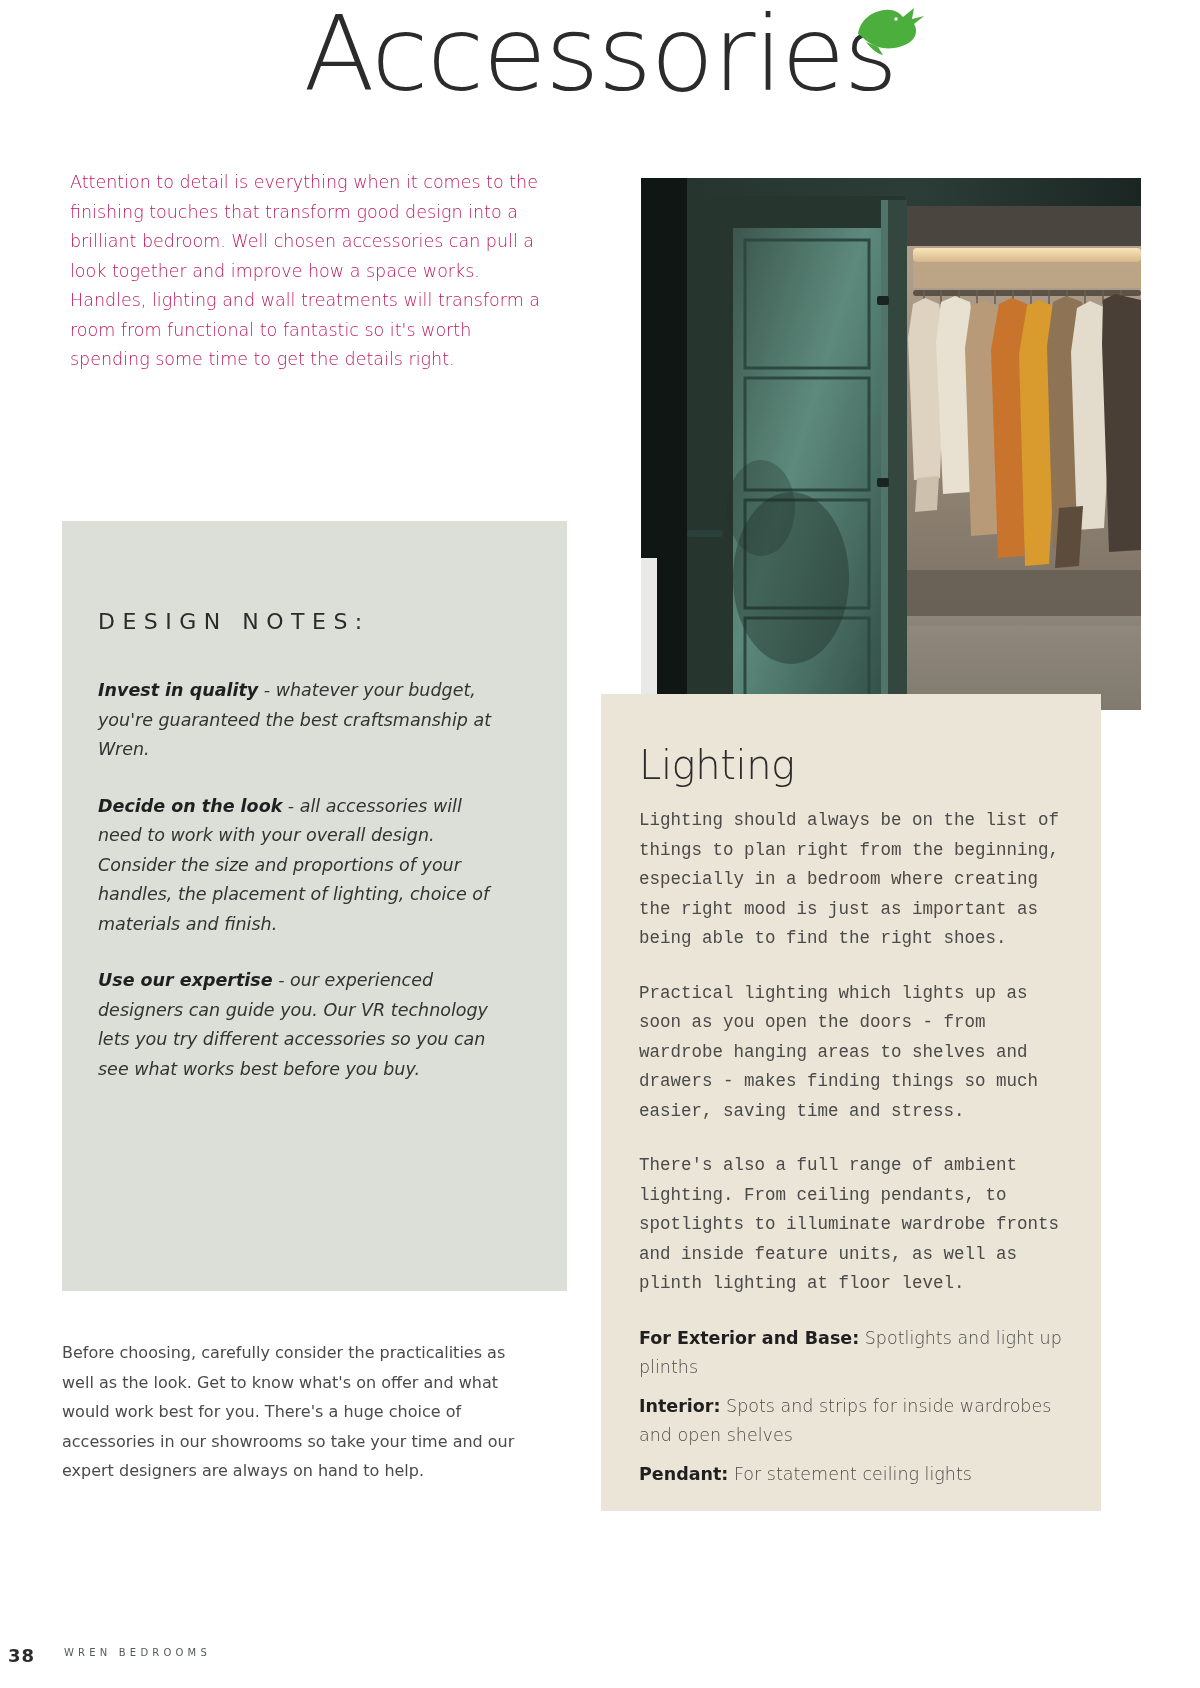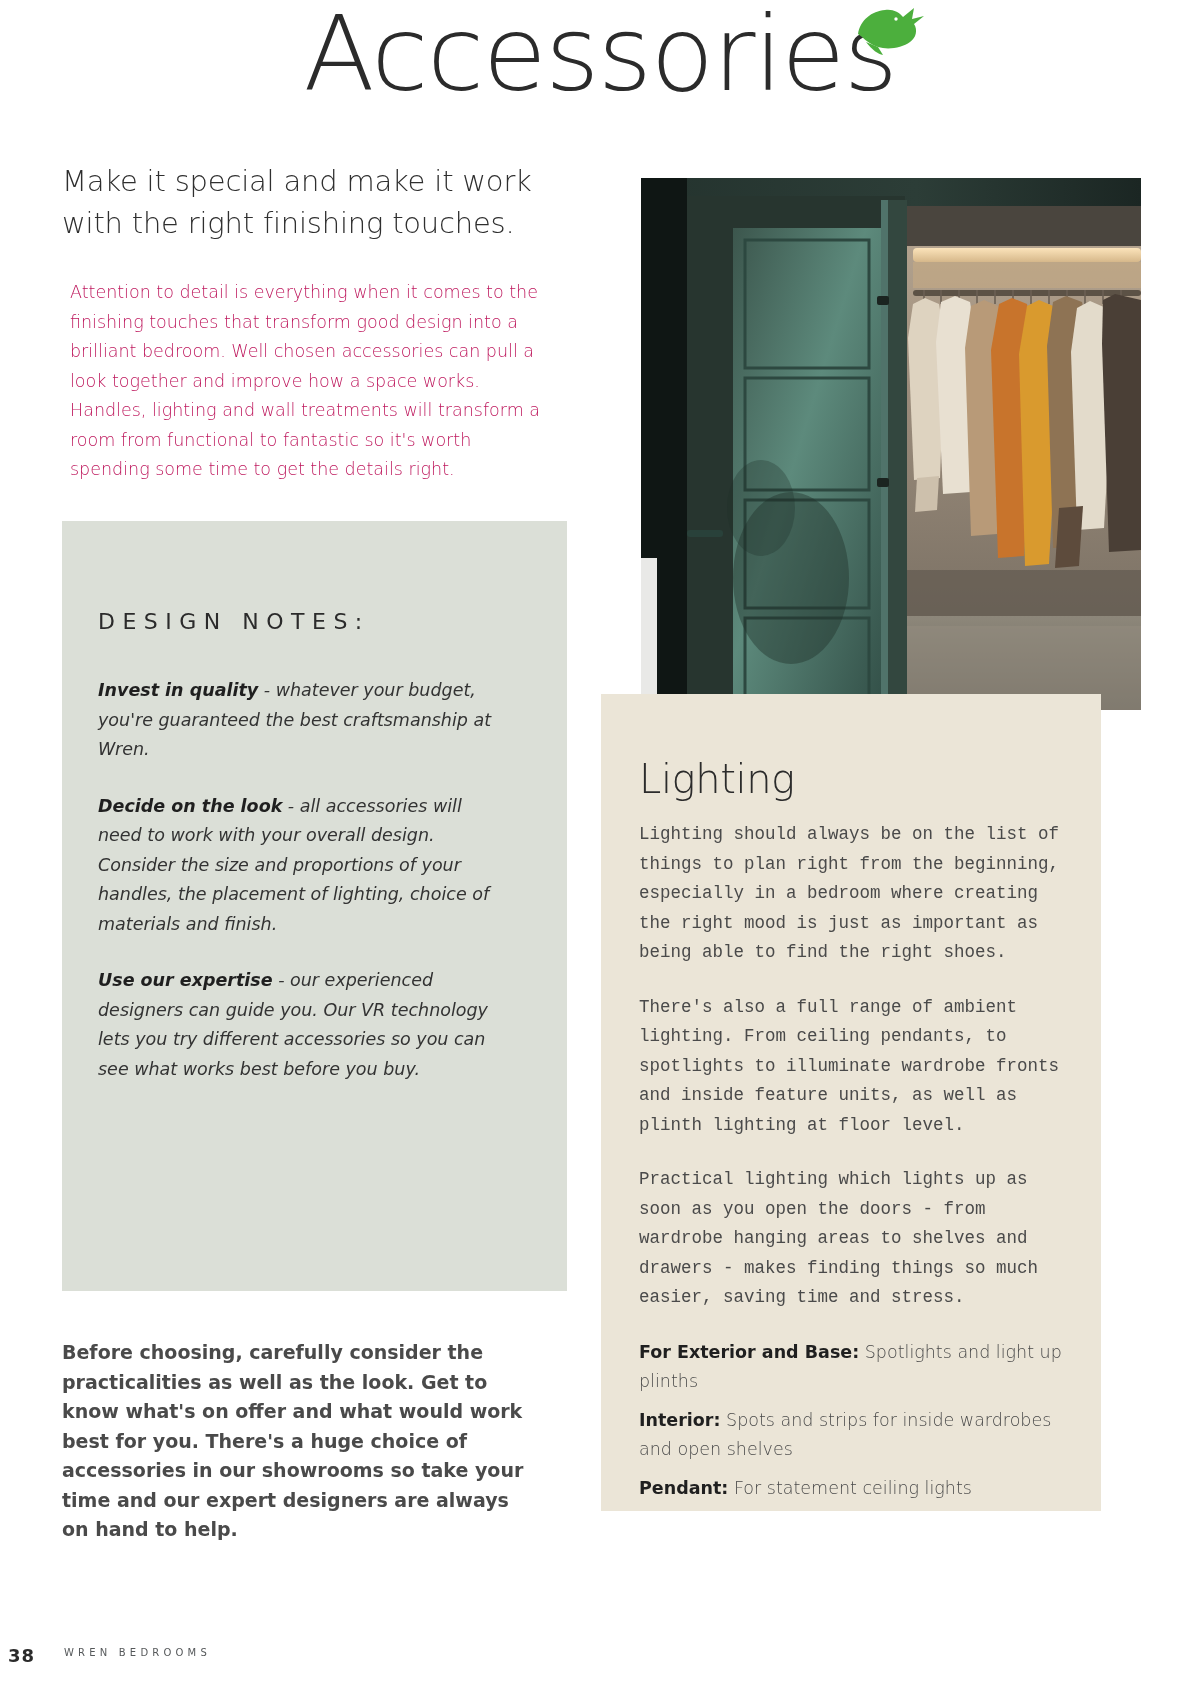--- a/index.html
+++ b/index.html
@@ -104,22 +104,22 @@
     font-style: italic;
     color: #1f1f1f;
   }
 
   .closing-copy {
     position: absolute;
     left: 62px;
     top: 1338px;
     width: 480px;
     font-family: "DejaVu Sans", sans-serif;
-    font-weight: 700;
-    font-size: 19px;
+    font-weight: 400;
+    font-size: 16px;
     line-height: 29.5px;
     color: #4a4a4a;
     margin: 0;
   }
 
   
   .photo {
     position: absolute;
     left: 601px;
     top: 162px;
@@ -131,21 +131,21 @@
   .photo svg { display: block; }
 
   .lighting-panel {
     position: absolute;
     left: 601px;
     top: 694px;
     width: 500px;
     height: 817px;
     background: #ebe5d7;
     box-sizing: border-box;
-    padding: 60px 24px 40px 38px;
+    padding: 46px 24px 40px 38px;
   }
   .lighting-heading {
     font-family: "DejaVu Sans", sans-serif;
     font-weight: 300;
     font-size: 40px;
     line-height: 50px;
     letter-spacing: -0.4px;
     color: #2b2b2b;
     margin: 0 0 16px 0;
   }
@@ -217,21 +217,20 @@
   <span class="wren-bird">
     <svg viewBox="0 0 76 52" width="76" height="52" aria-hidden="true">
       <path d="M6 30 C8 16 20 7 33 6 C41 5 47 8 51 13 L62 4 L60 15 L72 12 L62 20 C66 26 64 34 58 38 C50 44 36 46 26 43 C20 41 14 37 10 33 Z" fill="#4caf3d"></path>
       <path d="M14 38 C20 46 26 50 31 51 L26 43 Z" fill="#4caf3d"></path>
       <circle cx="44" cy="15" r="1.7" fill="#ffffff"></circle>
     </svg>
   </span>
 </div>
 
 <div class="left-col">
-  <h2 class="lede">Make it special and make it work with the right finishing touches.</h2>
   <p class="body-copy">Attention to detail is everything when it comes to the finishing touches that transform good design into a brilliant bedroom. Well chosen accessories can pull a look together and improve how a space works. Handles, lighting and wall treatments will transform a room from functional to fantastic so it's worth spending some time to get the details right.</p>
 </div>
 
 <section class="notes-panel">
   <h3 class="notes-heading">DESIGN NOTES:</h3>
 
   <p class="note-item">
     <span class="note-lead">Invest in quality</span><span> - whatever your budget, you're guaranteed the best craftsmanship at Wren.</span>
   </p>
   <p class="note-item">
@@ -333,22 +332,22 @@
     <rect x="236" y="118" width="12" height="9" rx="2" fill="#1b2420"></rect>
 
     <rect x="46" y="352" width="36" height="7" rx="3" fill="#29413a"></rect>
     <rect x="0" y="380" width="16" height="152" fill="#e9e9e7"></rect>
   </svg>
 </figure>
 
 <section class="lighting-panel">
   <h2 class="lighting-heading">Lighting</h2>
   <p class="lighting-copy">Lighting should always be on the list of things to plan right from the beginning, especially in a bedroom where creating the right mood is just as important as being able to find the right shoes.</p>
+  <p class="lighting-copy">Practical lighting which lights up as soon as you open the doors - from wardrobe hanging areas to shelves and drawers - makes finding things so much easier, saving time and stress.</p>
   <p class="lighting-copy">There's also a full range of ambient lighting. From ceiling pendants, to spotlights to illuminate wardrobe fronts and inside feature units, as well as plinth lighting at floor level.</p>
-  <p class="lighting-copy">Practical lighting which lights up as soon as you open the doors - from wardrobe hanging areas to shelves and drawers - makes finding things so much easier, saving time and stress.</p>
 
 
   <p class="recommend-item">
     <span class="recommend-lead">For Exterior and Base:</span><span> Spotlights and light up plinths</span>
   </p>
   <p class="recommend-item">
     <span class="recommend-lead">Interior:</span><span> Spots and strips for inside wardrobes and open shelves</span>
   </p>
   <p class="recommend-item">
     <span class="recommend-lead">Pendant:</span><span> For statement ceiling lights</span>

